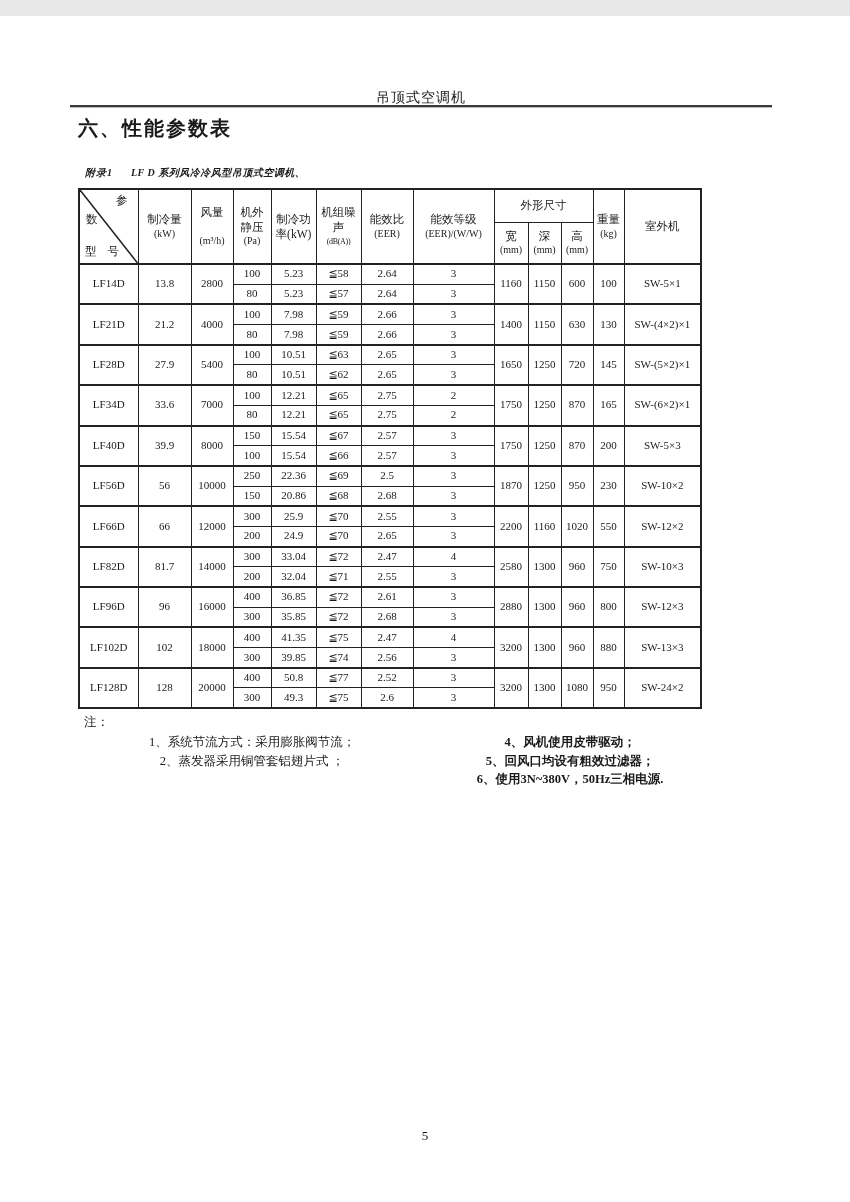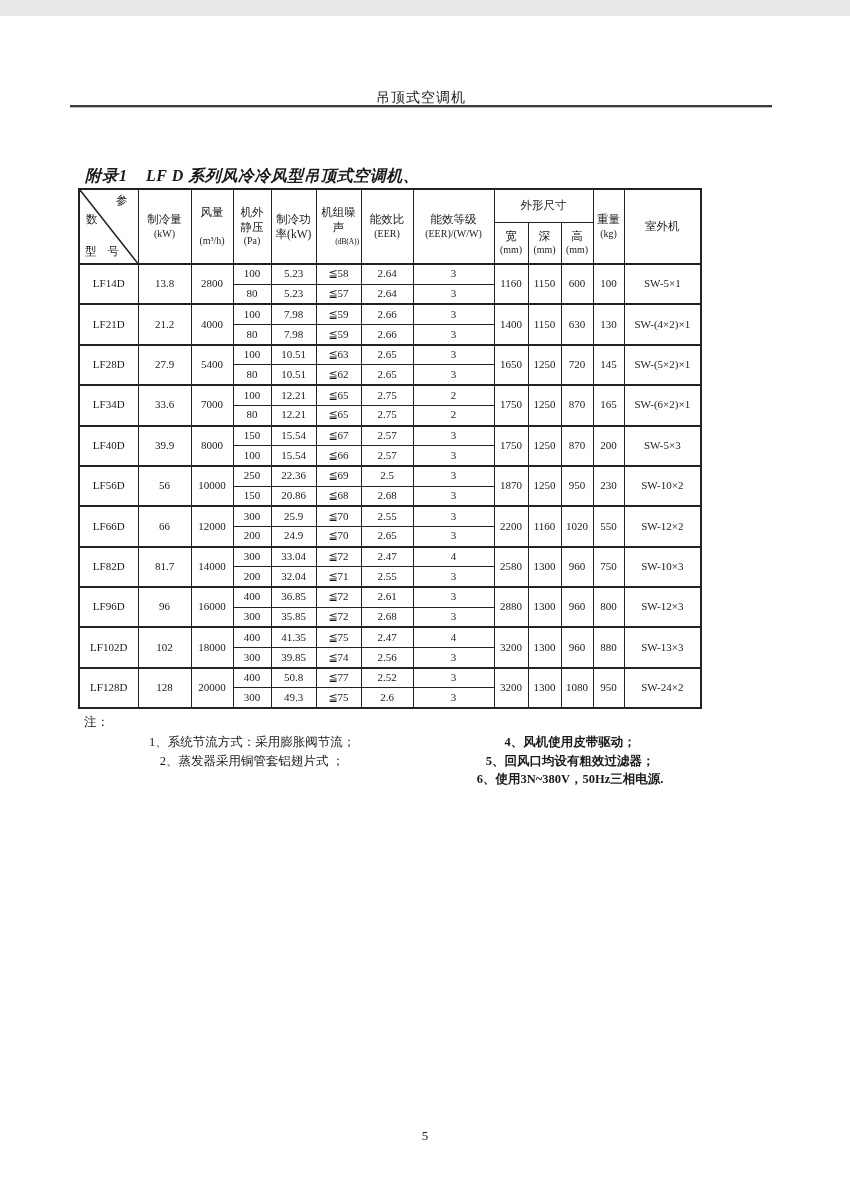--- a/index.html
+++ b/index.html
@@ -3,41 +3,41 @@
 <meta charset="utf-8">
 <style>
   html,body{margin:0;padding:0;background:#e8e8e8;}
   .page{
     position:relative;width:850px;height:1202px;margin:16px auto;background:#ffffff;
     font-family:"Liberation Serif","DejaVu Serif",serif;color:#1a1a1a;overflow:hidden;
   }
   .doc-header{position:absolute;top:73px;left:70px;width:702px;text-align:center;font-size:14px;letter-spacing:1px;}
   .header-rule{position:absolute;top:89px;left:70px;width:702px;height:2px;background:#3a3a3a;border-bottom:1px solid #bbb;}
   .section-title{position:absolute;top:99px;left:78px;font-family:"Liberation Sans","DejaVu Sans",sans-serif;font-weight:bold;font-size:20px;letter-spacing:2px;}
-  .appendix{position:absolute;top:150px;left:85px;font-weight:bold;font-style:italic;font-size:16px;}
+  .appendix{position:absolute;top:150px;left:85px;font-weight:bold;font-style:italic;font-size:10px;}
   .appendix .app-label{margin-right:18px;letter-spacing:1px;}
   .appendix .app-title{letter-spacing:0.5px;}
 
   table.t{
     position:absolute;left:78px;top:172px;width:622px;
     border-collapse:collapse;table-layout:fixed;
     border:2px solid #222;
   }
   table.t th, table.t td{
     border:1px solid #222;text-align:center;vertical-align:middle;
     padding:0;font-weight:normal;font-size:11px;line-height:1.25;
     overflow:hidden;
   }
   table.t thead tr.h1{height:33px;}
   table.t thead tr.h2{height:42px;}
   table.t tbody tr{height:20.2px;}
   table.t tbody tr.block-start > td{border-top:2px solid #222;}
   .hd{font-size:11.5px;}
   .unit{font-size:10px;}
-  .unit-sm{font-size:8px;letter-spacing:-0.3px;padding-left:17px;}
+  .unit-sm{font-size:8px;letter-spacing:-0.3px;}
   .corner{position:relative;padding:0;}
   .corner svg{position:absolute;left:0;top:0;width:100%;height:100%;}
   .corner .c-top{position:absolute;top:3px;right:10px;font-size:11.5px;}
   .corner .c-mid{position:absolute;top:22px;left:6px;font-size:11.5px;}
   .corner .c-bot{position:absolute;bottom:5px;left:5px;font-size:11.5px;letter-spacing:4px;}
 
   .notes{position:absolute;left:84px;top:698px;width:640px;font-size:12.5px;}
   .notes .n-label{display:block;margin-bottom:2px;}
   .notes .cols{display:flex;text-align:center;}
   .notes .col-l{width:336px;}
@@ -47,20 +47,21 @@
   .page-num{position:absolute;top:1112px;left:0;width:850px;text-align:center;font-size:13px;}
 </style>
 </head>
 <body>
 
 <div class="page">
 
   <div class="doc-header">吊顶式空调机</div>
   <div class="header-rule"></div>
 
+  <div class="section-title">六、性能参数表</div>
 
   <div class="appendix">
     <span class="app-label">附录1</span><span class="app-title">LF D 系列风冷冷风型吊顶式空调机、</span>
   </div>
 
   <table class="t">
     <colgroup>
       <col style="width:59px">
         <col style="width:53px">
         <col style="width:42px">

